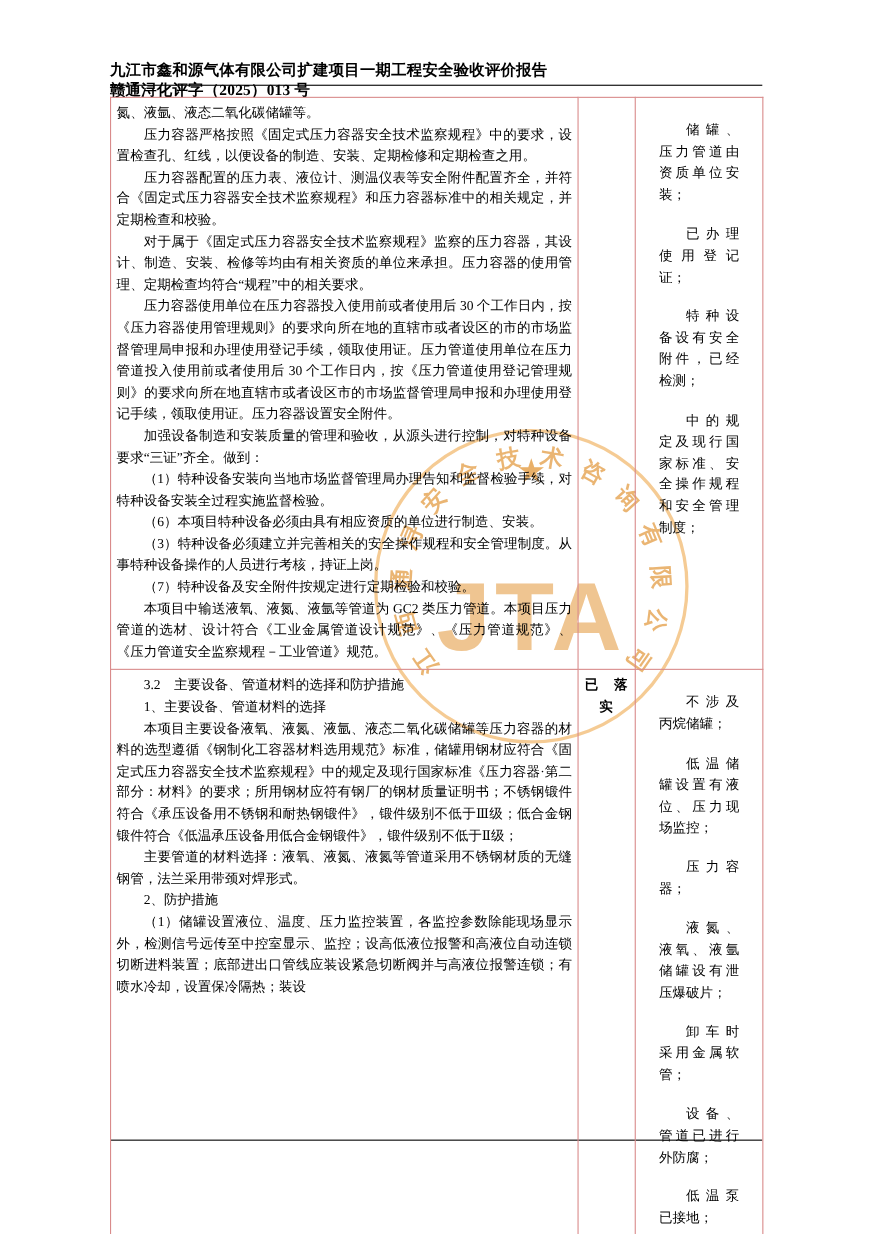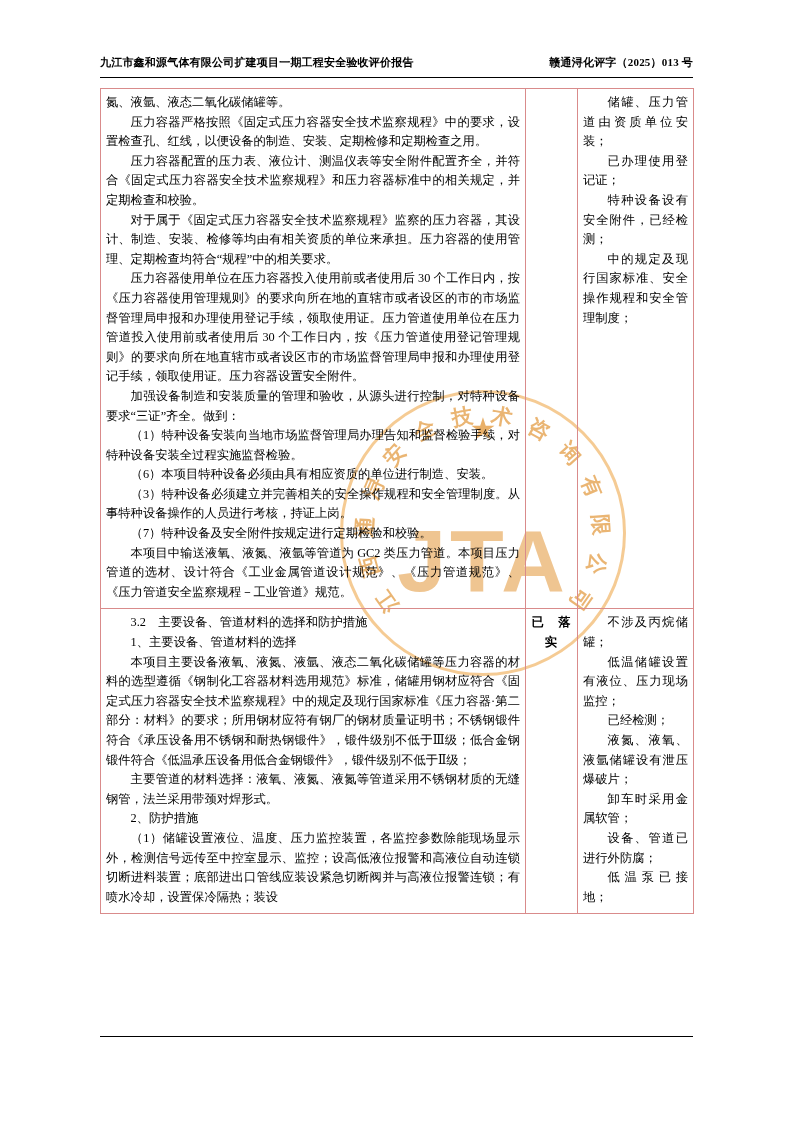--- a/index.html
+++ b/index.html
@@ -21,23 +21,24 @@
 
   
   .header {
     position: absolute;
     top: 55px;
     left: 100px;
     right: 100px;
     display: flex;
     justify-content: space-between;
     align-items: baseline;
-    font-size: 11px;
+    font-size: 14px;
     font-weight: bold;
     letter-spacing: 0.2px;
+    flex-direction: column;
   }
   .header-rule {
     position: absolute;
     top: 77px;
     left: 100px;
     right: 100px;
     border-bottom: 1px solid #000;
     height: 0;
   }
 
@@ -148,21 +149,21 @@
   .cell-mid {
     text-align: center;
     vertical-align: middle;
     font-size: 12.3px;
     line-height: 19.6px;
   }
   .cell-mid .mid-line { letter-spacing: 1px; font-weight: bold; }
 
   .cell-right p {
     text-indent: 2em;
-    margin: 0;
+    margin: 16px;
   }
 </style>
 </head>
 <body>
 
 <div class="page">
 
   <div class="header">
     <div>九江市鑫和源气体有限公司扩建项目一期工程安全验收评价报告</div>
     <div>赣通浔化评字（2025）013 号</div>
@@ -229,21 +230,21 @@
           <p class="ind2">2、防护措施</p>
           <p class="ind2">（1）储罐设置液位、温度、压力监控装置，各监控参数除能现场显示外，检测信号远传至中控室显示、监控；设高低液位报警和高液位自动连锁切断进料装置；底部进出口管线应装设紧急切断阀并与高液位报警连锁；有喷水冷却，设置保冷隔热；装设</p>
         </td>
         <td class="col-mid cell-mid">
           <div class="mid-line">已　落</div>
           <div class="mid-line">实</div>
         </td>
         <td class="col-right cell-right">
           <p>不涉及丙烷储罐；</p>
           <p>低温储罐设置有液位、压力现场监控；</p>
-          <p>已经检测；</p>
+          <p>压力容器；</p>
           <p>液氮、液氧、液氩储罐设有泄压爆破片；</p>
           <p>卸车时采用金属软管；</p>
           <p>设备、管道已进行外防腐；</p>
           <p>低温泵已接地；</p>
         </td>
       </tr>
     </tbody>
   </table>
 
   <div class="footer-rule"></div>

